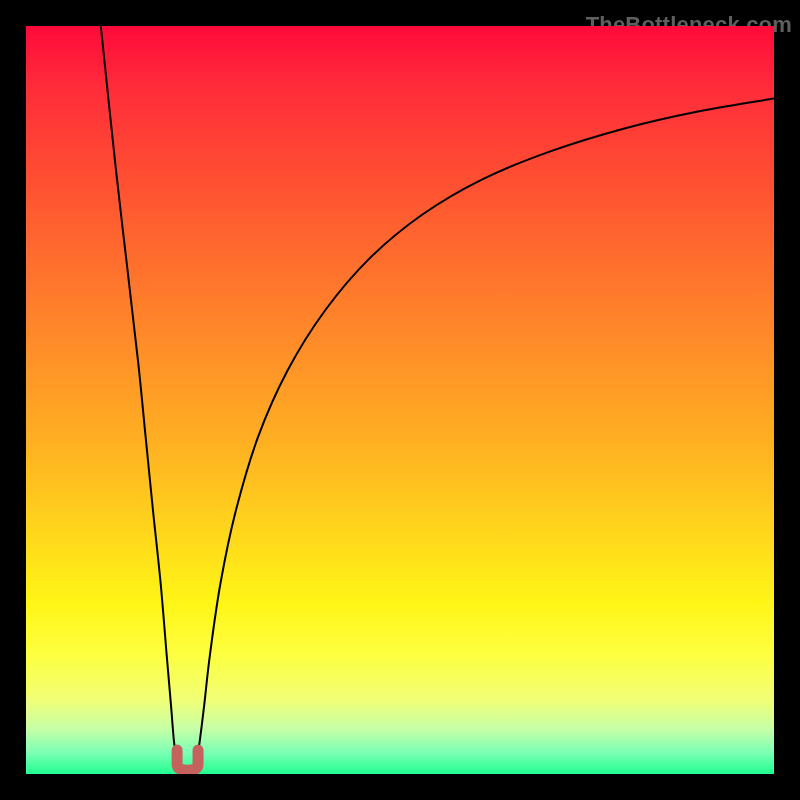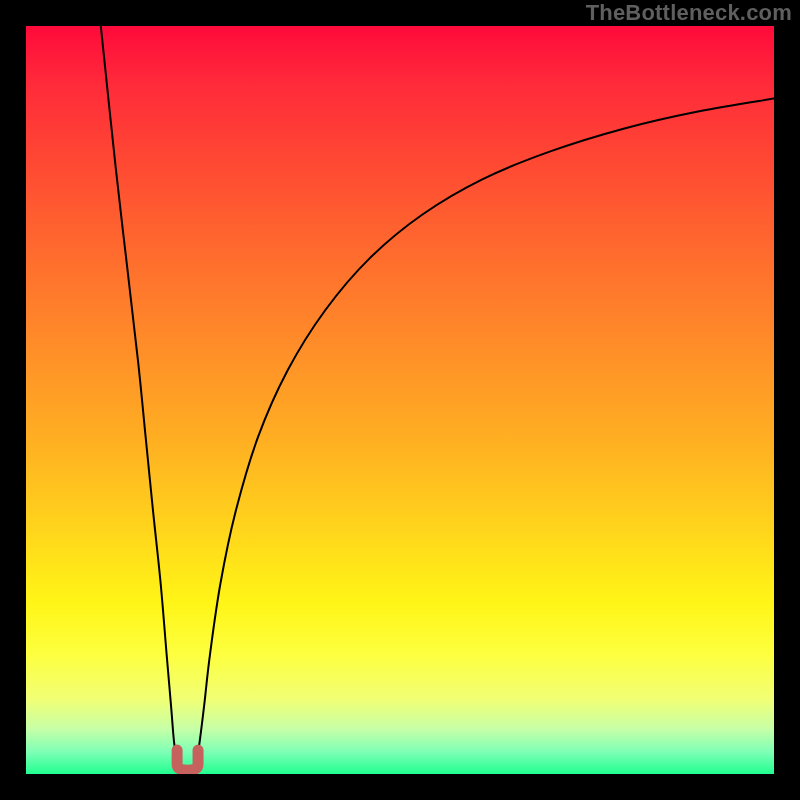--- a/index.html
+++ b/index.html
@@ -42,21 +42,21 @@
   }
   .plot-svg {
     position: absolute;
     left: 0;
     top: 0;
     width: 748px;
     height: 748px;
   }
   .watermark {
     position: absolute;
-    top: 0;
+    top: 12px;
     right: 8px;
     font-family: Arial, Helvetica, sans-serif;
     font-size: 22px;
     font-weight: 600;
     color: #5f5f5f;
     letter-spacing: 0.2px;
     user-select: none;
   }
 </style>
 </head>

